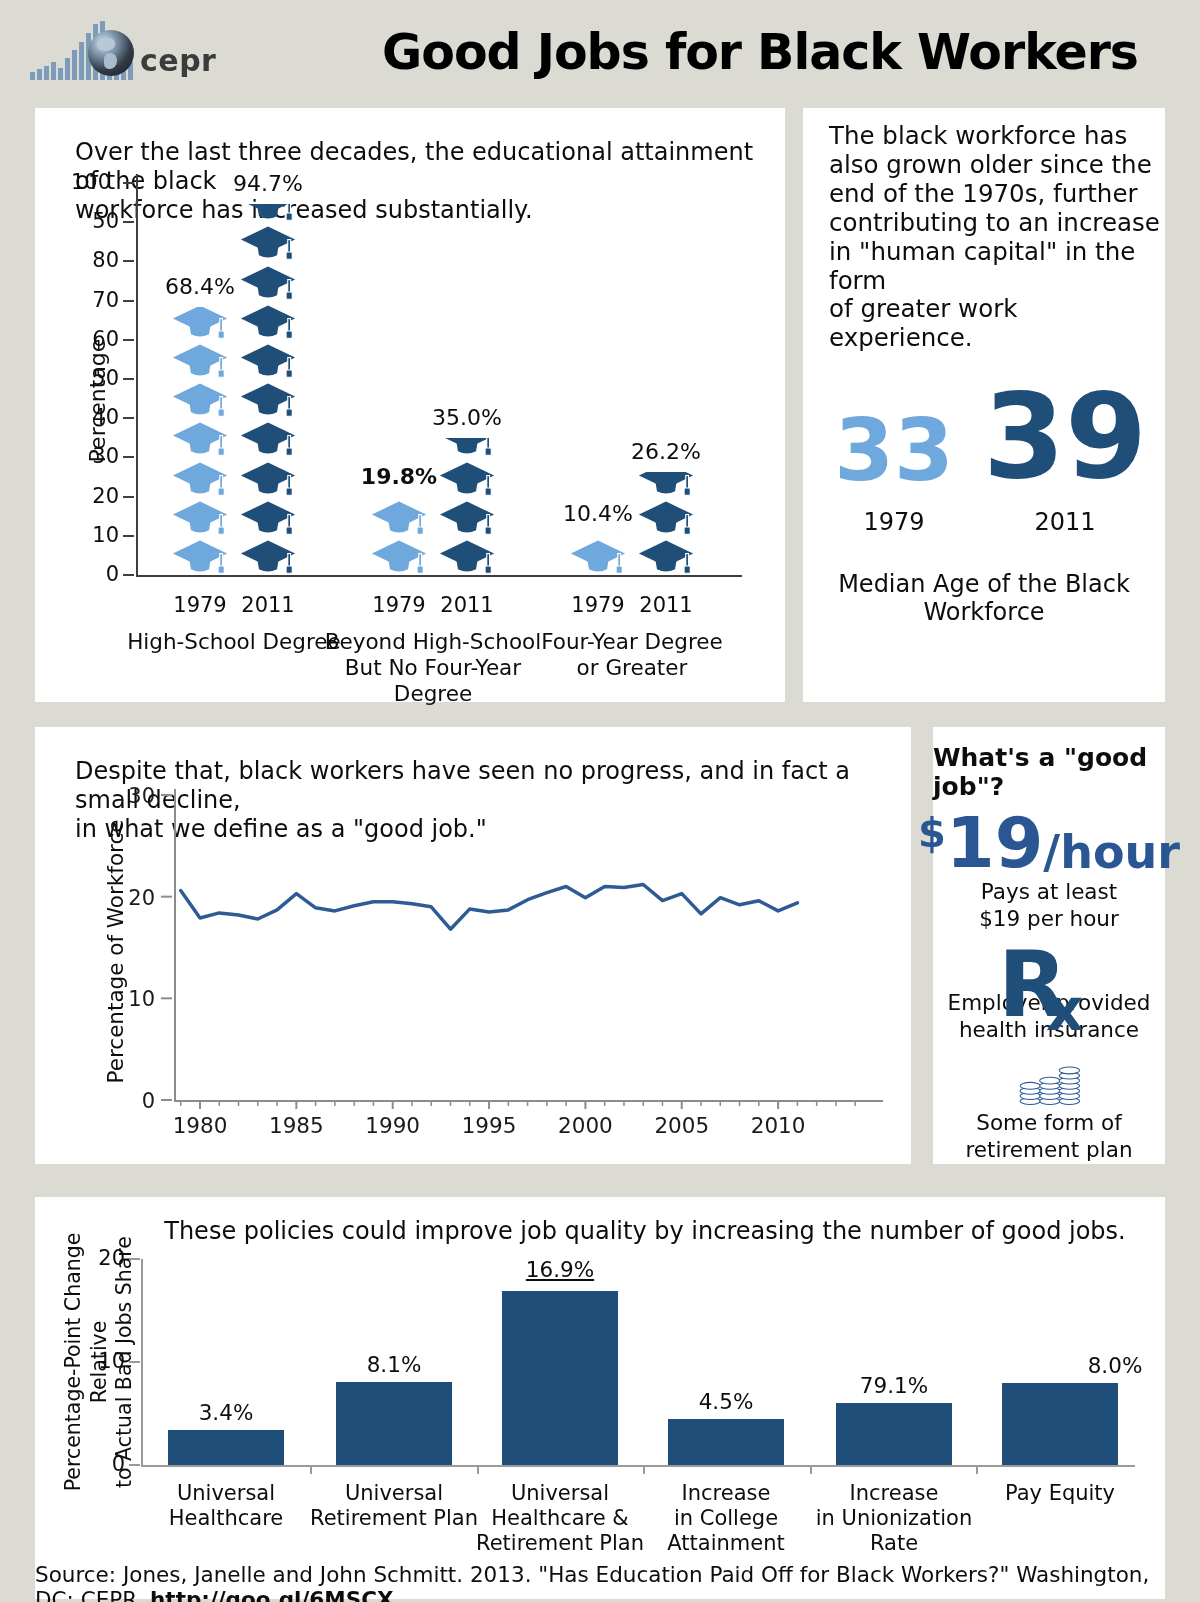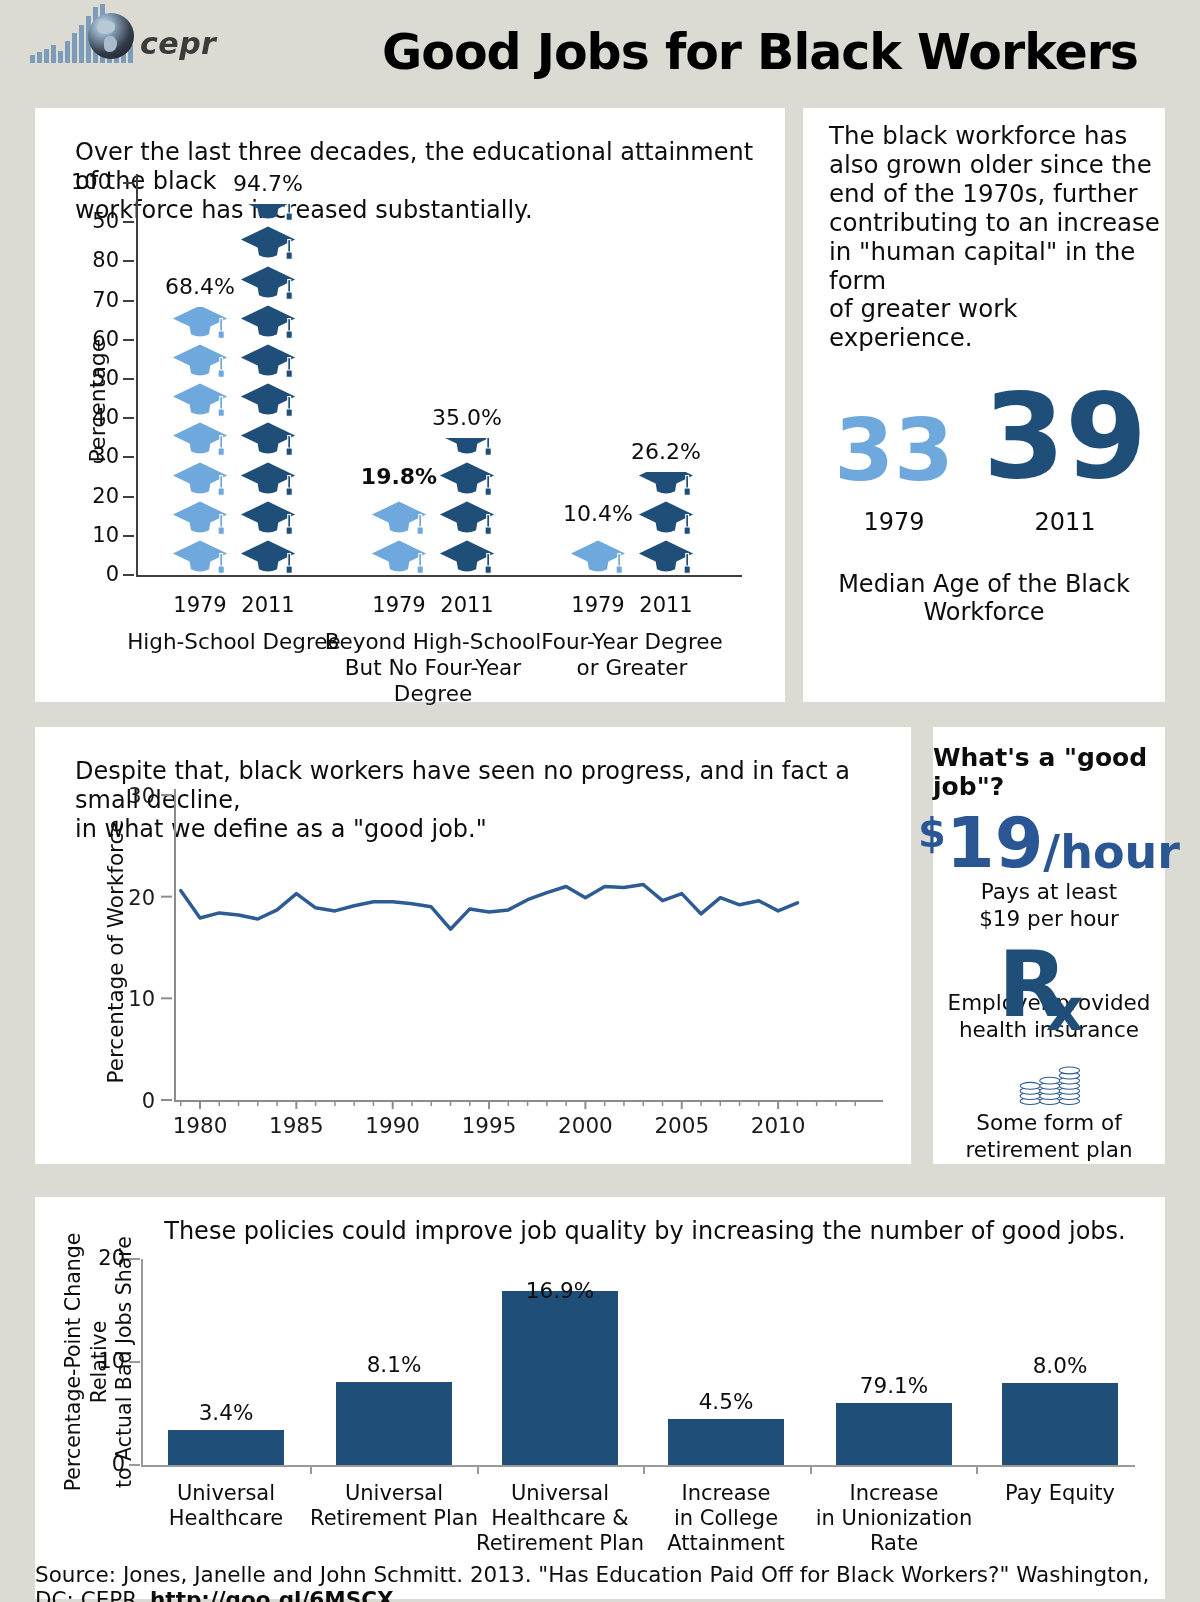--- a/index.html
+++ b/index.html
@@ -6,21 +6,21 @@
   body{
     width:1200px;height:1602px;position:relative;overflow:hidden;
     background:#DBDBD4;color:#111;
     font-family:"DejaVu Sans","Liberation Sans",sans-serif;
   }
   .panel{position:absolute;background:#fff;}
   
   #header{position:absolute;left:0;top:0;width:1200px;height:100px;}
   #page-title{position:absolute;left:355px;top:24px;width:810px;margin:0;
     font-size:49px;font-weight:bold;letter-spacing:-1px;color:#000;text-align:center;white-space:nowrap;}
-  .logo{position:absolute;left:30px;top:3px;width:220px;height:64px;font-style:italic;}
+  .logo{position:absolute;left:30px;top:20px;width:220px;height:64px;}
   .logo-bars{position:absolute;left:0;bottom:4px;display:flex;align-items:flex-end;gap:2px;height:60px;}
   .logo-bars i{display:block;width:5px;background:#7D9CB9;}
   .logo-bars i:nth-child(1){height:8px}.logo-bars i:nth-child(2){height:11px}
   .logo-bars i:nth-child(3){height:14px}.logo-bars i:nth-child(4){height:18px}
   .logo-bars i:nth-child(5){height:12px}.logo-bars i:nth-child(6){height:22px}
   .logo-bars i:nth-child(7){height:30px}.logo-bars i:nth-child(8){height:38px}
   .logo-bars i:nth-child(9){height:47px}.logo-bars i:nth-child(10){height:56px}
   .logo-bars i:nth-child(11){height:59px}.logo-bars i:nth-child(12){height:48px}
   .logo-bars i:nth-child(13){height:38px}.logo-bars i:nth-child(14){height:28px}
   .logo-bars i:nth-child(15){height:18px}
@@ -558,33 +558,33 @@
       <div class="bar-axis" style="left: 941px; top: 268px; width: 2px; height: 9px;"></div>
       <div class="bar" style="left: 133px; top: 232.98px; width: 116px; height: 35.02px;"></div>
       <div class="bar-value" style="left: 121px; width: 140px; top: 202.98px;">3.4%</div>
       <div class="bar-cat" style="left: 106px; width: 170px; top: 284px;">Universal
 Healthcare</div>
       <div class="bar" style="left: 301px; top: 184.57px; width: 116px; height: 83.43px;"></div>
       <div class="bar-value" style="left: 289px; width: 140px; top: 154.57px;">8.1%</div>
       <div class="bar-cat" style="left: 274px; width: 170px; top: 284px;">Universal
 Retirement Plan</div>
       <div class="bar" style="left: 467px; top: 93.93px; width: 116px; height: 174.07px;"></div>
-      <div class="bar-value" style="left: 455px; width: 140px; top: 81px;">16.9%</div>
+      <div class="bar-value" style="left: 455px; width: 140px; top: 60px; text-decoration: underline;">16.9%</div>
       <div class="bar-cat" style="left: 440px; width: 170px; top: 284px;">Universal
 Healthcare &amp;
 Retirement Plan</div>
       <div class="bar" style="left: 633px; top: 221.65px; width: 116px; height: 46.35px;"></div>
       <div class="bar-value" style="left: 621px; width: 140px; top: 191.65px;">4.5%</div>
       <div class="bar-cat" style="left: 606px; width: 170px; top: 284px;">Increase
 in College
 Attainment</div>
       <div class="bar" style="left: 801px; top: 206.2px; width: 116px; height: 61.8px;"></div>
       <div class="bar-value" style="left: 789px; width: 140px; top: 176.2px;">79.1%</div>
       <div class="bar-cat" style="left: 774px; width: 170px; top: 284px;">Increase
 in Unionization
 Rate</div>
       <div class="bar" style="left: 967px; top: 185.6px; width: 116px; height: 82.4px;"></div>
-      <div class="bar-value" style="left: 955px; width: 140px; top: 155.6px;">8.0%</div>
+      <div class="bar-value" style="left: 1010px; width: 140px; top: 155.6px;">8.0%</div>
       <div class="bar-cat" style="left: 940px; width: 170px; top: 284px;">Pay Equity</div>
     </div>
 </section>
 
 <p id="footer"><span>Source: Jones, Janelle and John Schmitt. 2013. "Has Education Paid Off for Black Workers?" Washington, DC: CEPR. </span><span class="url">http://goo.gl/6MSCX</span></p>
 
 </body></html>

